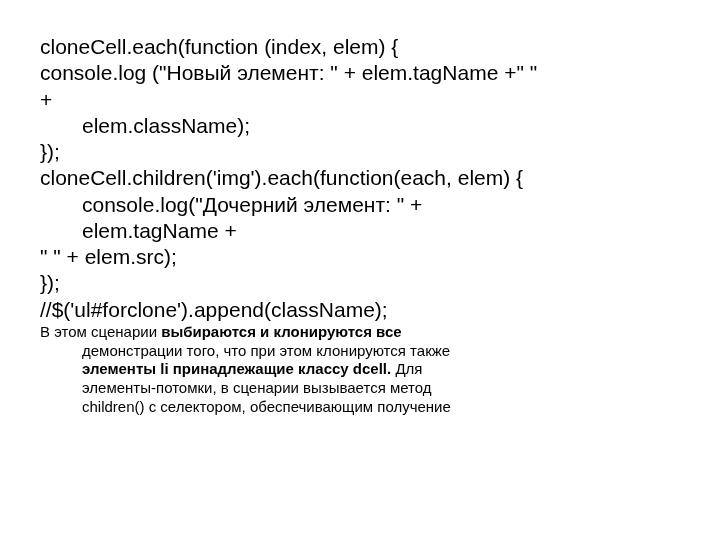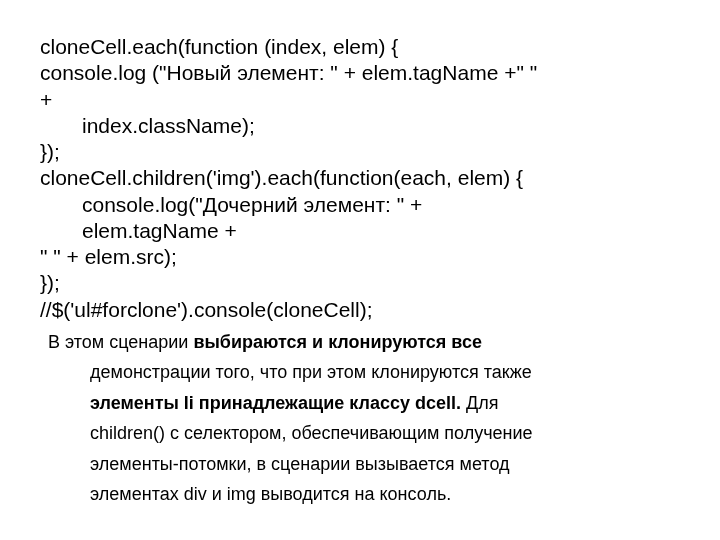--- a/index.html
+++ b/index.html
@@ -21,45 +21,44 @@
     font-size: 21px;
     line-height: 1.25;
     margin: 0;
     padding: 0;
   }
   .cont {
     padding-left: 42px;
     text-indent: 0;
   }
   .para {
-    font-size: 18px;
+    font-size: 15px;
     line-height: 1.25;
-    margin: 8px;
+    margin: 0;
   }
   .bold { font-weight: bold; }
 </style>
 </head>
 <body>
 
 <div class="slide">
 
   <p class="line">cloneCell.each(function (index, elem) {</p>
   <p class="line">console.log ("Новый элемент: " + elem.tagName +" " +</p>
-  <p class="line cont">index.className);</p>
+  <p class="line cont">elem.className);</p>
   <p class="line">});</p>
   <p class="line">cloneCell.children('img').each(function(each, elem) {</p>
   <p class="line cont">console.log("Дочерний элемент: " + elem.tagName +</p>
   <p class="line">" " + elem.src);</p>
   <p class="line">});</p>
-  <p class="line">//$('ul#forclone').console(cloneCell);</p>
+  <p class="line">//$('ul#forclone').append(className);</p>
 
   <p class="para">
     <span>В этом сценарии </span><span class="bold">выбираются и клонируются все</span>
   </p>
   <p class="para cont">демонстрации того, что при этом клонируются также</p>
   <p class="para cont">
     <span class="bold">элементы li принадлежащие классу dcell.</span><span> Для</span>
   </p>
+  <p class="para cont">элементы-потомки, в сценарии вызывается метод</p>
   <p class="para cont">children() с селектором, обеспечивающим получение</p>
-  <p class="para cont">элементы-потомки, в сценарии вызывается метод</p>
-  <p class="para cont">элементах div и img выводится на консоль.</p>
 
 </div>
 
 </body></html>

